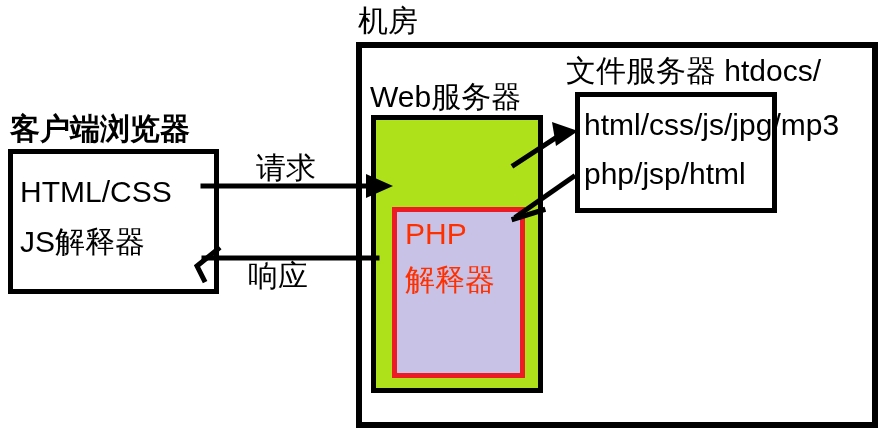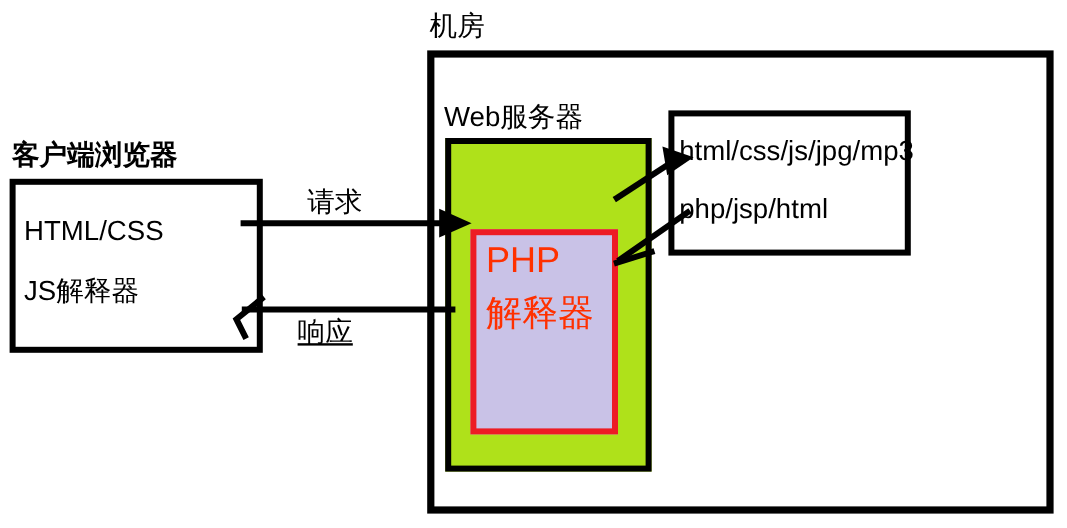--- a/index.html
+++ b/index.html
@@ -14,21 +14,21 @@
   #canvas{
     position:relative;
     width:889px;height:440px;
     background:var(--bg);
     font-family:"Liberation Sans","DejaVu Sans",sans-serif;
     color:#000;
     overflow:hidden;
   }
   .lbl{
     position:absolute;
-    font-size:23px;
+    font-size:30px;
     line-height:32px;
     white-space:nowrap;
     color:#000;
   }
   .box{position:absolute;box-sizing:border-box;}
   #machine-room-box{
     left:356px;top:42px;width:522px;height:386px;
     border:6px solid var(--outline);
     background:transparent;
   }
@@ -36,26 +36,26 @@
     left:8px;top:149px;width:211px;height:145px;
     border:5px solid var(--outline);
     background:#fff;
   }
   #web-server-box{
     left:371px;top:115px;width:172px;height:278px;
     border:5px solid var(--outline);
     background:var(--green-fill);
   }
   #php-box{
-    left:392px;top:191px;width:123px;height:171px;
+    left:392px;top:207px;width:133px;height:171px;
     border:5px solid var(--php-border);
     background:var(--php-fill);
   }
   #file-server-box{
-    left:557px;top:92px;width:202px;height:121px;
+    left:575px;top:92px;width:202px;height:121px;
     border:5px solid var(--outline);
     background:#fff;
   }
   .php-line{
     position:absolute;left:8px;
     font-size:30px;line-height:32px;
     color:var(--php-text);
     white-space:nowrap;
   }
   #arrow-layer{
@@ -82,30 +82,31 @@
   <div class="box" id="client-box">
     <div class="lbl" style="left:7px;top:22px;">HTML/CSS</div>
     <div class="lbl" style="left:7px;top:72px;">JS解释器</div>
   </div>
 
   <div class="lbl" style="left:370px;top:81px;">Web服务器</div>
   <div class="box" id="web-server-box"></div>
 
   <div class="box" id="php-box">
     <div class="php-line" style="top:6px;">PHP</div>
-    <div class="php-line" style="top:52px;font-family:Liberation Mono, monospace;">解释器</div>
+    <div class="php-line" style="top:52px;">解释器</div>
   </div>
 
+  <div class="lbl" style="left:566px;top:55px;">文件服务器 htdocs/</div>
   <div class="box" id="file-server-box">
     <div class="lbl" style="left:4px;top:12px;">html/css/js/jpg/mp3</div>
     <div class="lbl" style="left:4px;top:61px;">php/jsp/html</div>
   </div>
 
   <div class="lbl" style="left:256px;top:152px;">请求</div>
-  <div class="lbl" style="left:248px;top:260px;text-decoration:underline;">响应</div>
+  <div class="lbl" style="left:248px;top:260px;">响应</div>
 
   <svg id="arrow-layer" viewBox="0 0 889 440" xmlns="http://www.w3.org/2000/svg">
 
     <g>
       <line class="stroke" x1="203" y1="186" x2="370" y2="186"></line>
       <polygon class="fillhead" points="393,186 366,174 366,198"></polygon>
     </g>
 
     <g>
       <line class="stroke" x1="377" y1="258" x2="204" y2="258"></line>

